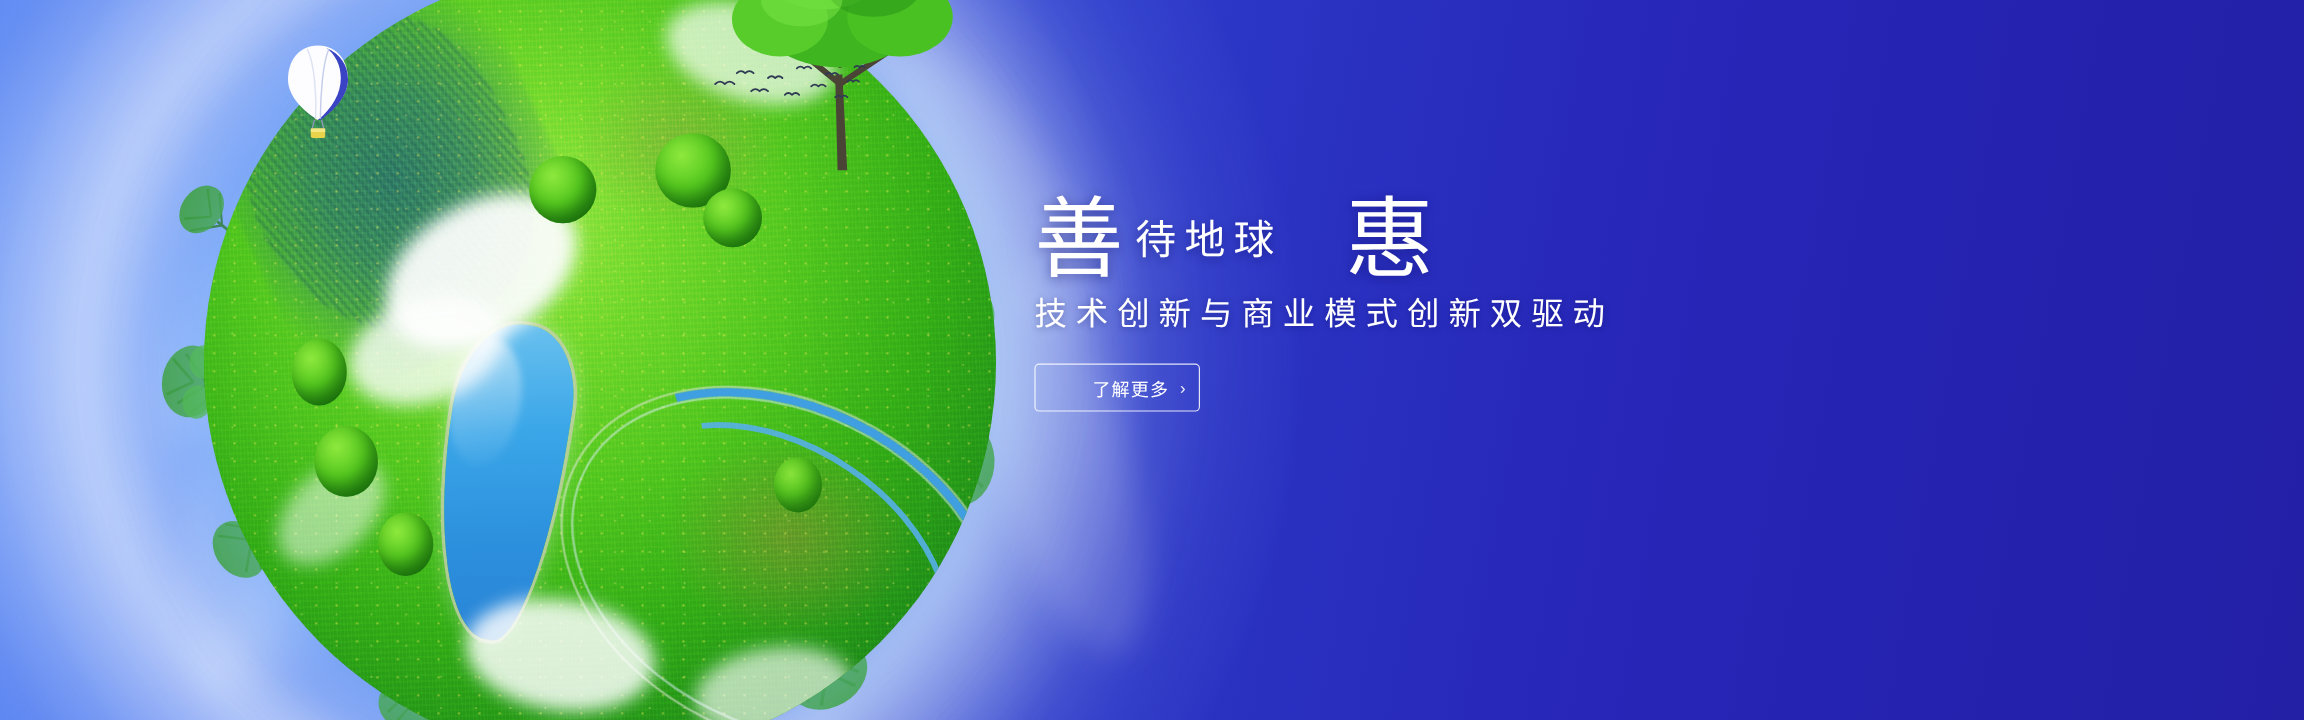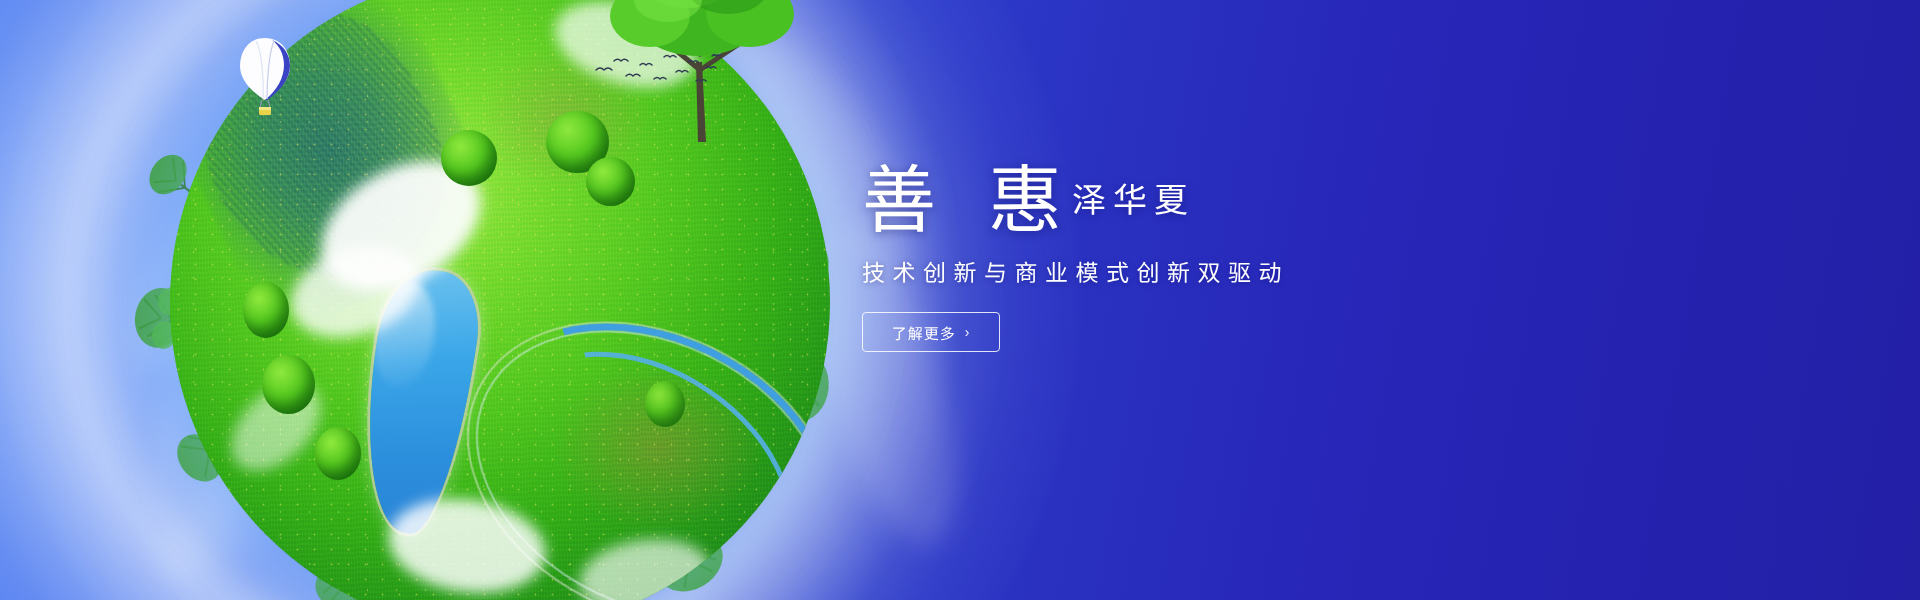--- a/index.html
+++ b/index.html
@@ -321,38 +321,38 @@
     letter-spacing: 7px;
     font-weight: 400;
     padding-left: 10px;
     position: relative;
     top: -6px;
     text-shadow: 0 2px 8px rgba(10,10,90,0.45);
   }
   .hl-gap { width: 52px; }
 
   .subtitle {
-    margin-top: 26px;
-    font-size: 23px;
+    margin-top: 12px;
+    font-size: 27px;
     letter-spacing: 7.5px;
     color: #ffffff;
     text-shadow: 0 1px 6px rgba(10,10,90,0.4);
   }
   .tagline {
     margin-top: 20px;
     font-size: 17px;
     letter-spacing: 0.6px;
     color: #f2f4ff;
     text-shadow: 0 1px 5px rgba(10,10,90,0.4);
   }
   .cta {
     margin-top: 24px;
     display: inline-flex;
     align-items: center;
-    justify-content: center;
+    justify-content: flex-end;
     gap: 9px;
     width: 116px;
     height: 38px;
     border: 1px solid rgba(255,255,255,0.85);
     border-radius: 4px;
     font-size: 15px;
     letter-spacing: 1px;
     color: #ffffff;
     background: transparent;
     cursor: pointer;
@@ -515,25 +515,25 @@
         <path d="M120 8 q2.2 -2.2 4.4 0 M124 8 q2.2 -2.2 4.4 0"></path>
       </g>
     </svg>
   </div>
 
   <div class="content">
 
     <div class="headline">
       <span class="hl-group">
         <span class="hl-big">善</span>
+        <span class="hl-small">待地球</span>
       </span>
       <span class="hl-gap"></span>
       <span class="hl-group">
         <span class="hl-big">惠</span>
-        <span class="hl-small">泽华夏</span>
       </span>
     </div>
 
     <div class="subtitle">技术创新与商业模式创新双驱动</div>
 
 
     <div class="cta" role="button" tabindex="0">
       <span>了解更多</span>
       <span class="chev">›</span>
     </div>

